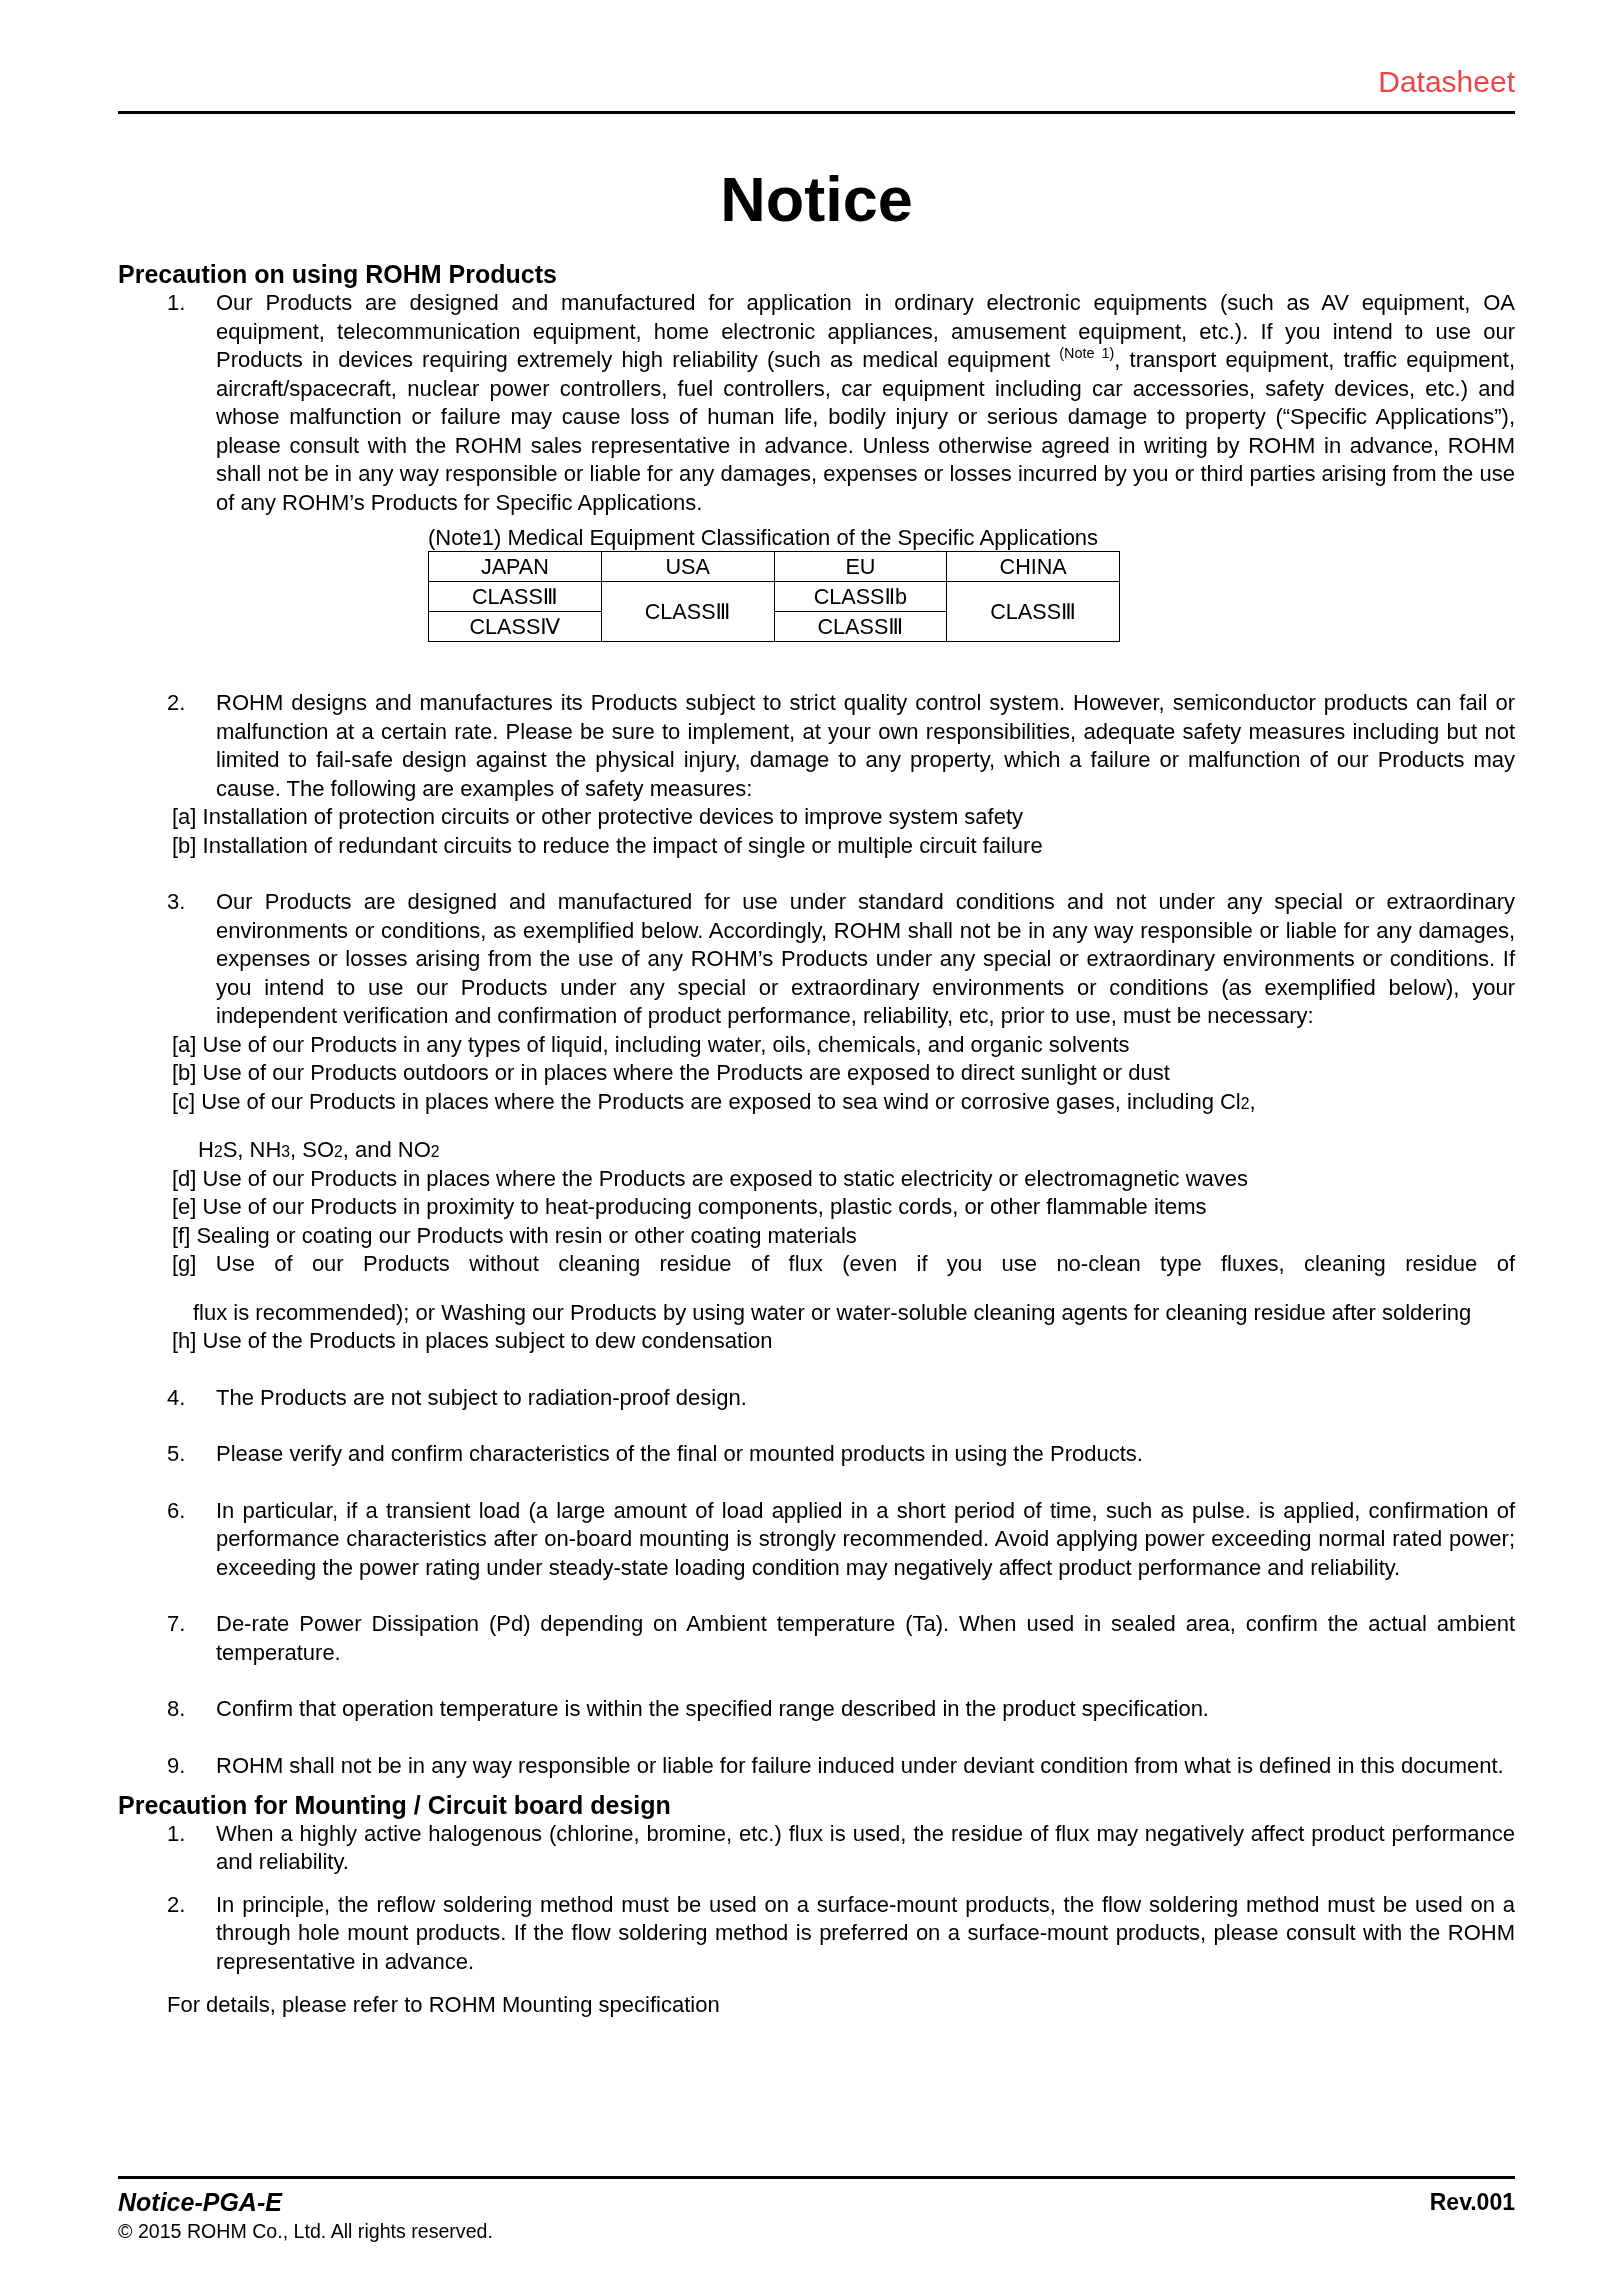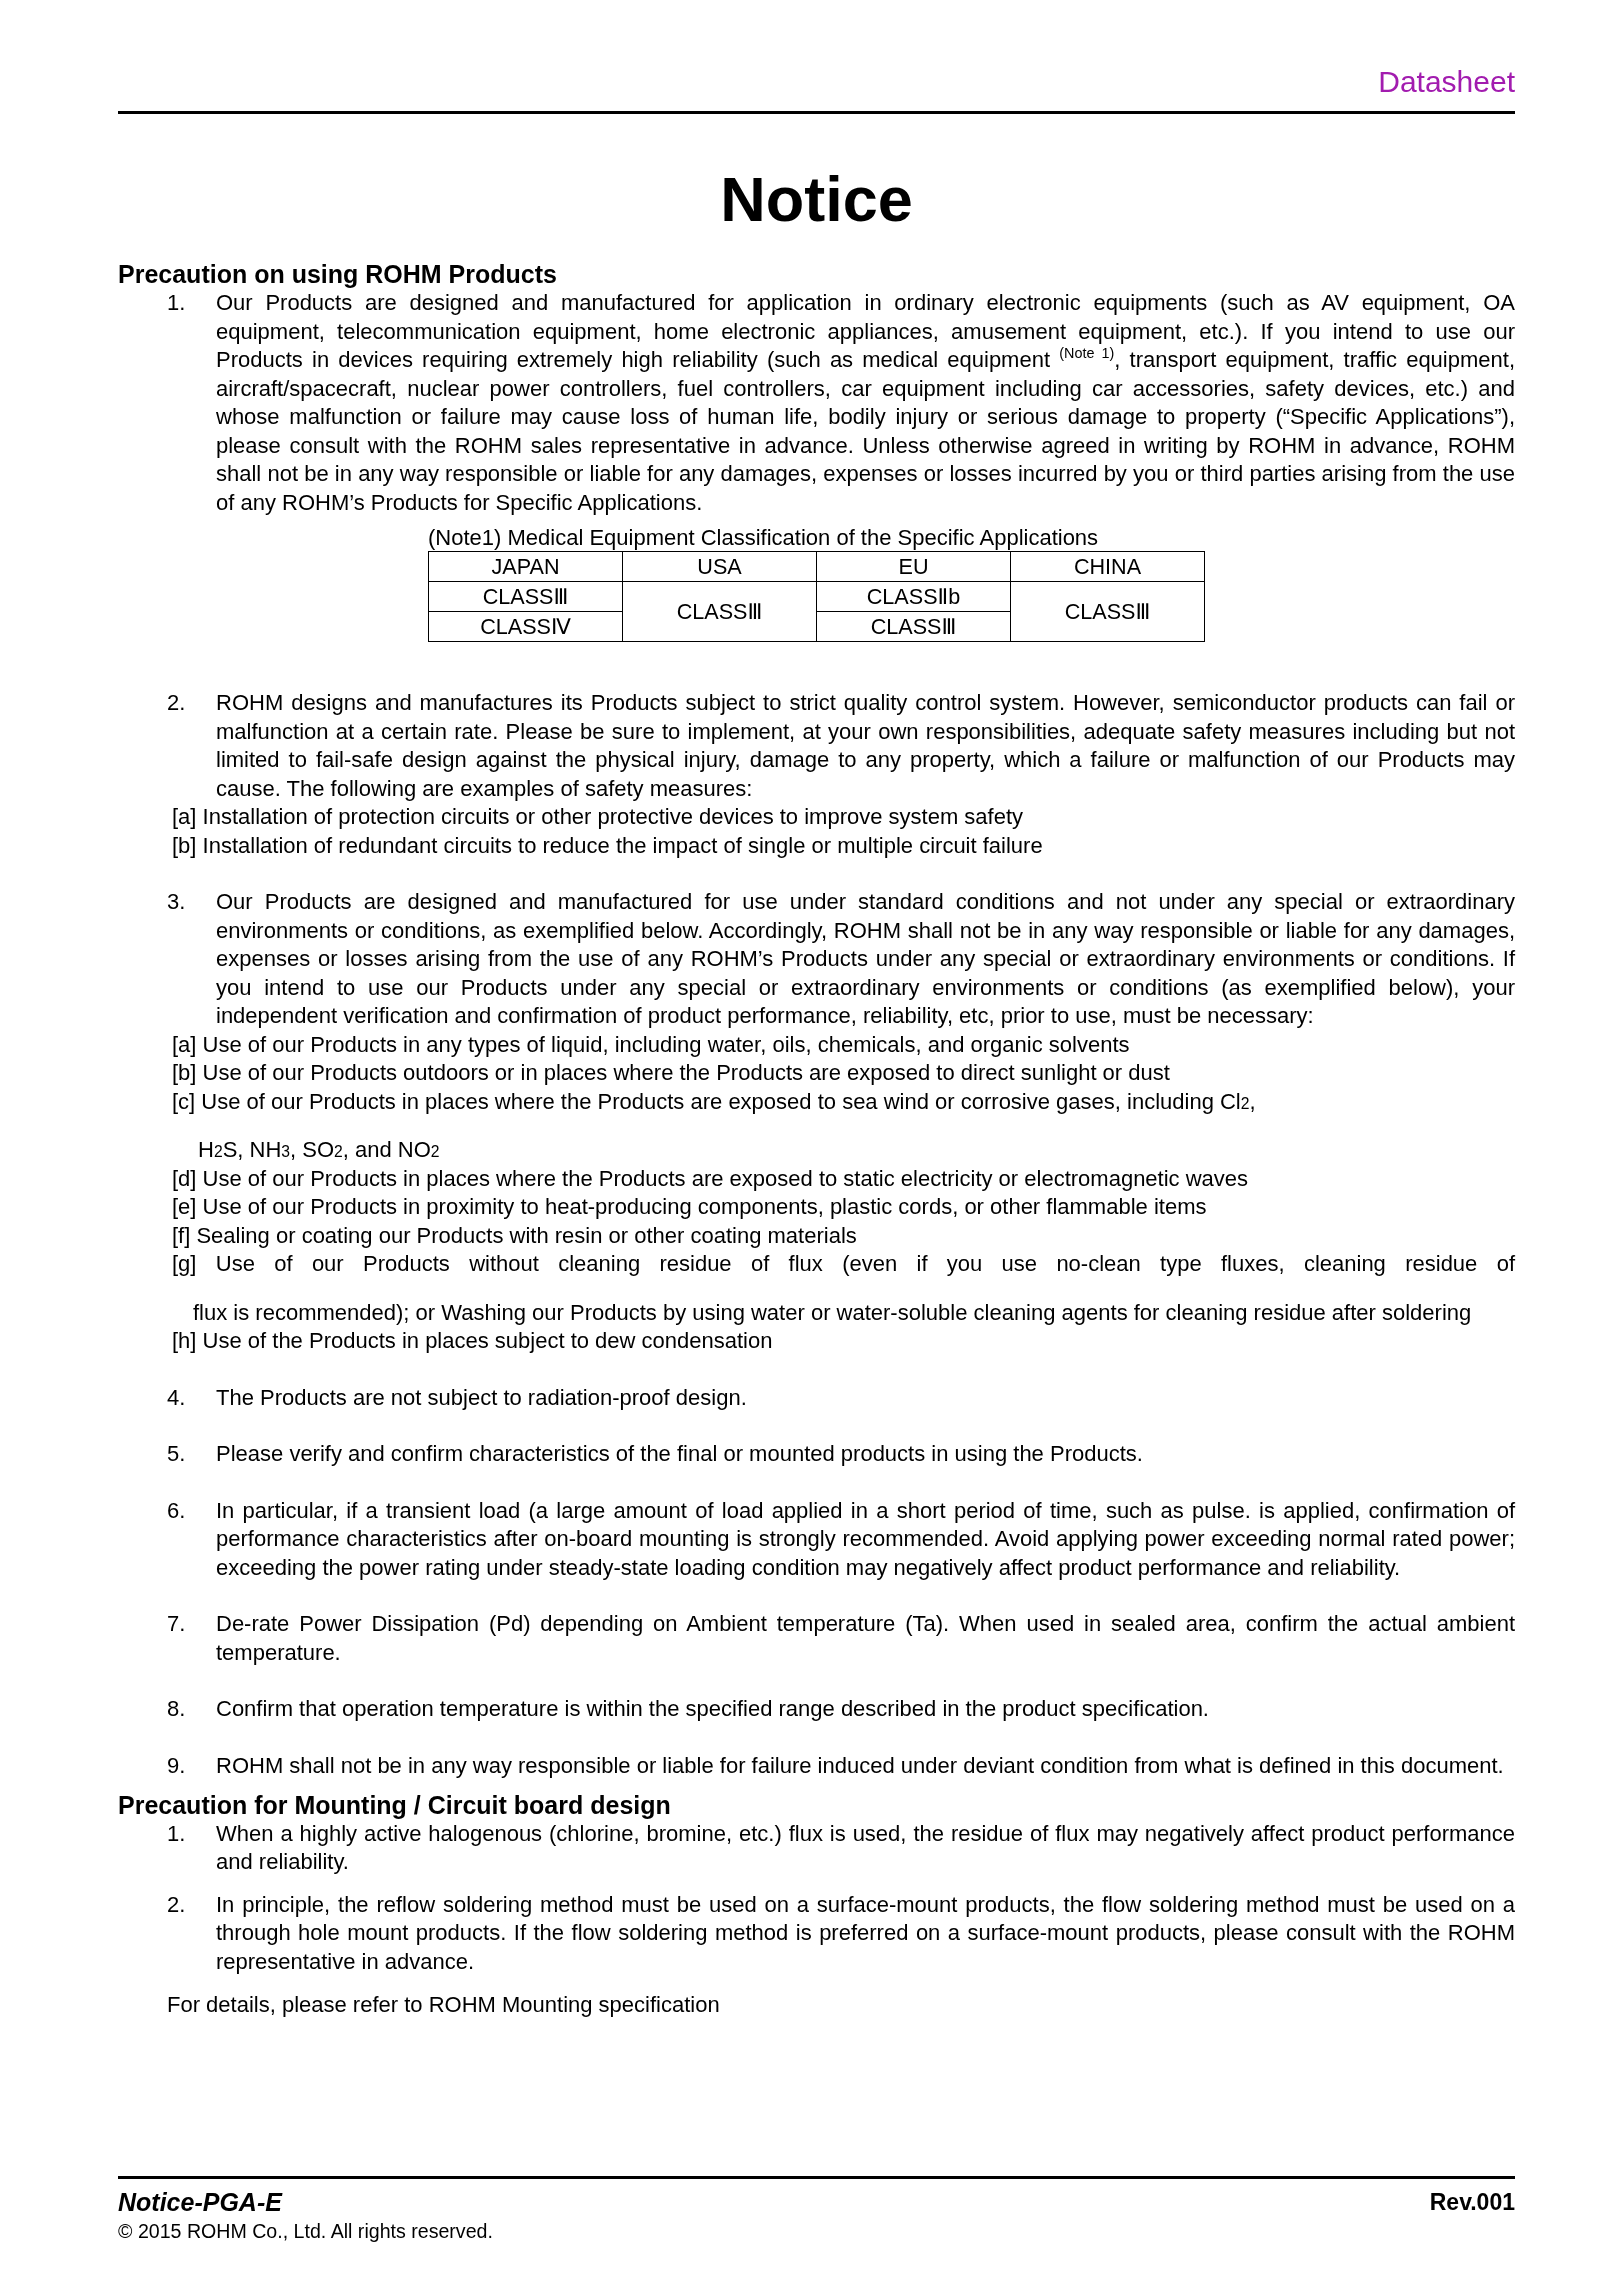--- a/index.html
+++ b/index.html
@@ -3,42 +3,42 @@
 <meta charset="utf-8">
 <style>
   html, body { margin: 0; padding: 0; background: #ffffff; }
   body {
     width: 1623px; height: 2295px; position: relative; overflow: hidden;
     font-family: "Liberation Sans", sans-serif; color: #000;
   }
   .page { position: absolute; left: 118px; top: 0; width: 1397px; }
   .hdr-title {
     position: absolute; right: 0; top: 65px;
-    font-size: 30px; line-height: 34px; color: #a21caf; text-align: center;
+    font-size: 30px; line-height: 34px; color: #ef4444; text-align: center;
   }
   .hdr-rule { position: absolute; left: 0; top: 111px; width: 1397px; height: 2.6px; background: #000; }
   .notice-title {
     position: absolute; left: 0; width: 1397px; top: 156px; text-align: center;
     font-size: 63px; font-weight: bold; line-height: 72px; margin-top: 7px;
   }
   .content { position: absolute; left: 0; top: 260px; width: 1397px; font-size: 22px; line-height: 28.5px; }
   .section-h { font-weight: bold; font-size: 25px; line-height: 29px; margin: 0; }
   .item { display: flex; margin: 0; }
   .num { width: 98px; flex: 0 0 98px; text-align: left; padding-left: 49px; box-sizing: border-box; }
   .txt { flex: 1; text-align: justify; text-align-last: left; }
   .sub { padding-left: 54px; }
   .sub .line { display: block; }
   .sub .cont { padding-left: 26px; margin-top: 20px; }
   .sub.wrapg .cont { padding-left: 21px; text-align: justify; }
   .gap-s { height: 28px; }
   sup.note { font-size: 14.4px; vertical-align: 9.2px; line-height: 0; }
   sub.chem { font-size: 15.7px; vertical-align: 0; line-height: 0; }
   .note-caption { margin-left: 310px; font-size: 22px; line-height: 27.5px; margin-top: 6.5px; }
   table.cls {
-    margin-left: 310px; border-collapse: collapse; width: 777px; font-size: 21.6px;
+    margin-left: 310px; border-collapse: collapse; width: 692px; font-size: 21.6px;
   }
   table.cls td {
     border: 1.3px solid #000; text-align: center; height: 29px; line-height: 26px; padding: 0; width: 25%;
   }
   .for-details { padding-left: 49px; }
   .ftr-rule { position: absolute; left: 0; top: 2176px; width: 1397px; height: 2.6px; background: #000; }
   .ftr-left { position: absolute; left: 0; top: 2188px; font-weight: bold; font-size: 25px; line-height: 29px; font-style: italic; }
   .ftr-right { position: absolute; right: 0; top: 2188px; font-weight: bold; font-size: 23px; line-height: 29px; }
   .ftr-copy { position: absolute; left: 0; top: 2220px; font-size: 19.6px; line-height: 23.6px; }
 </style>

